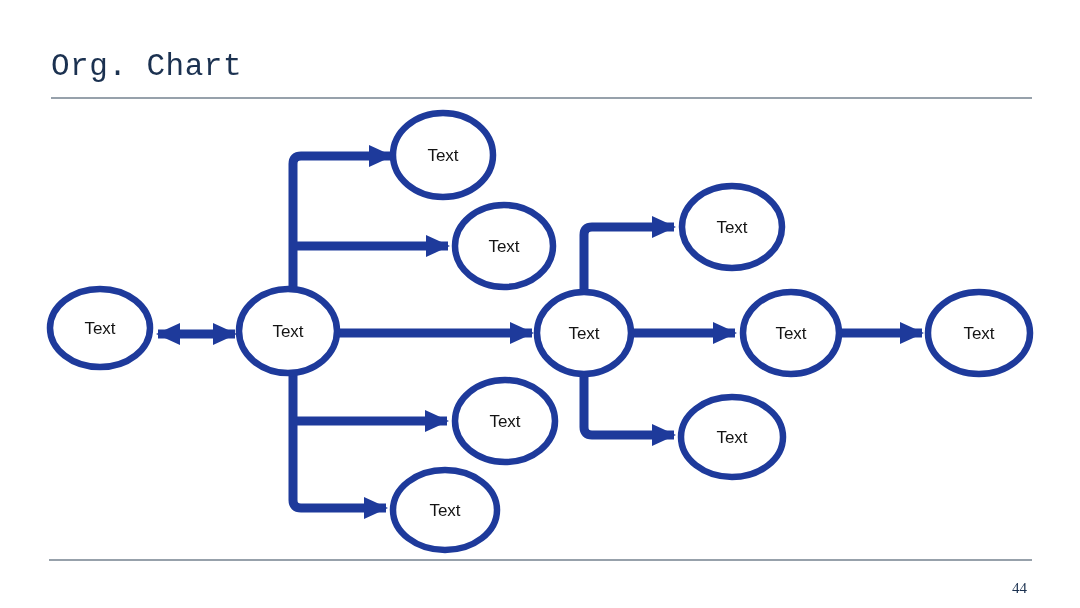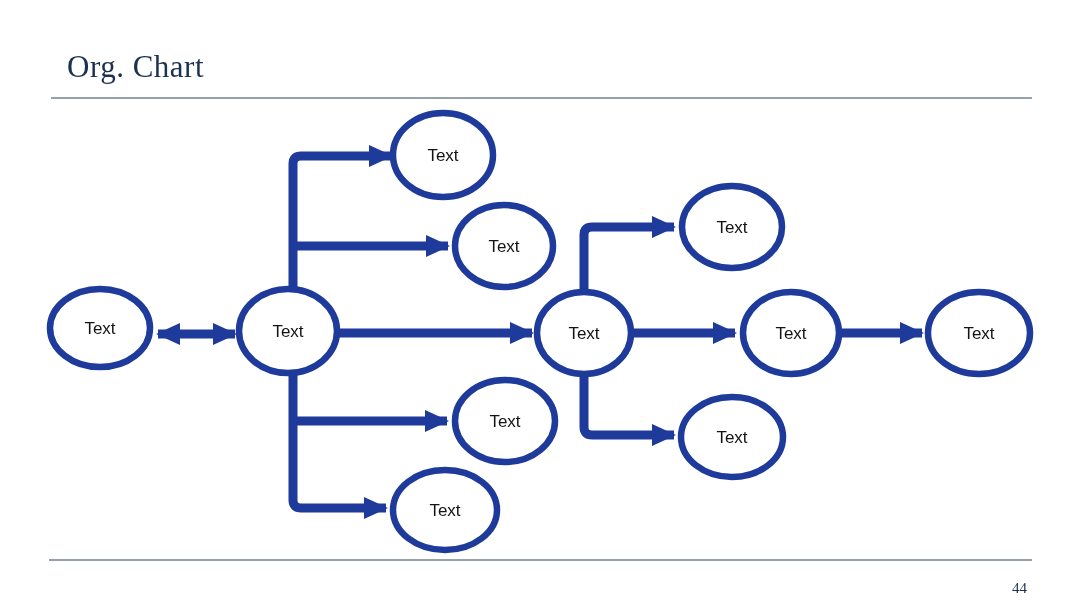--- a/index.html
+++ b/index.html
@@ -9,24 +9,23 @@
     --rule-color:#97a1ab;
   }
   html,body{margin:0;padding:0;}
   body{
     width:1080px;height:608px;position:relative;overflow:hidden;
     background:#ffffff;
     font-family:"Liberation Sans",sans-serif;
   }
   .slide-title{
     position:absolute;left:51px;top:51px;
-    font-family:Liberation Serif, serif;
+    font-family:Liberation Mono, monospace;
     font-size:31px;line-height:1;color:var(--title-color);
     letter-spacing:0.5px;
-    margin-left:16px;
   }
   .rule{position:absolute;height:2px;background:var(--rule-color);}
   .rule-top{left:51px;top:97px;width:981px;}
   .rule-bottom{left:49px;top:559px;width:983px;}
   .page-number{
     position:absolute;right:53px;top:580px;
     font-family:"Liberation Serif",serif;
     font-size:15px;color:var(--title-color);
   }
   svg.org-svg{position:absolute;left:0;top:0;}

